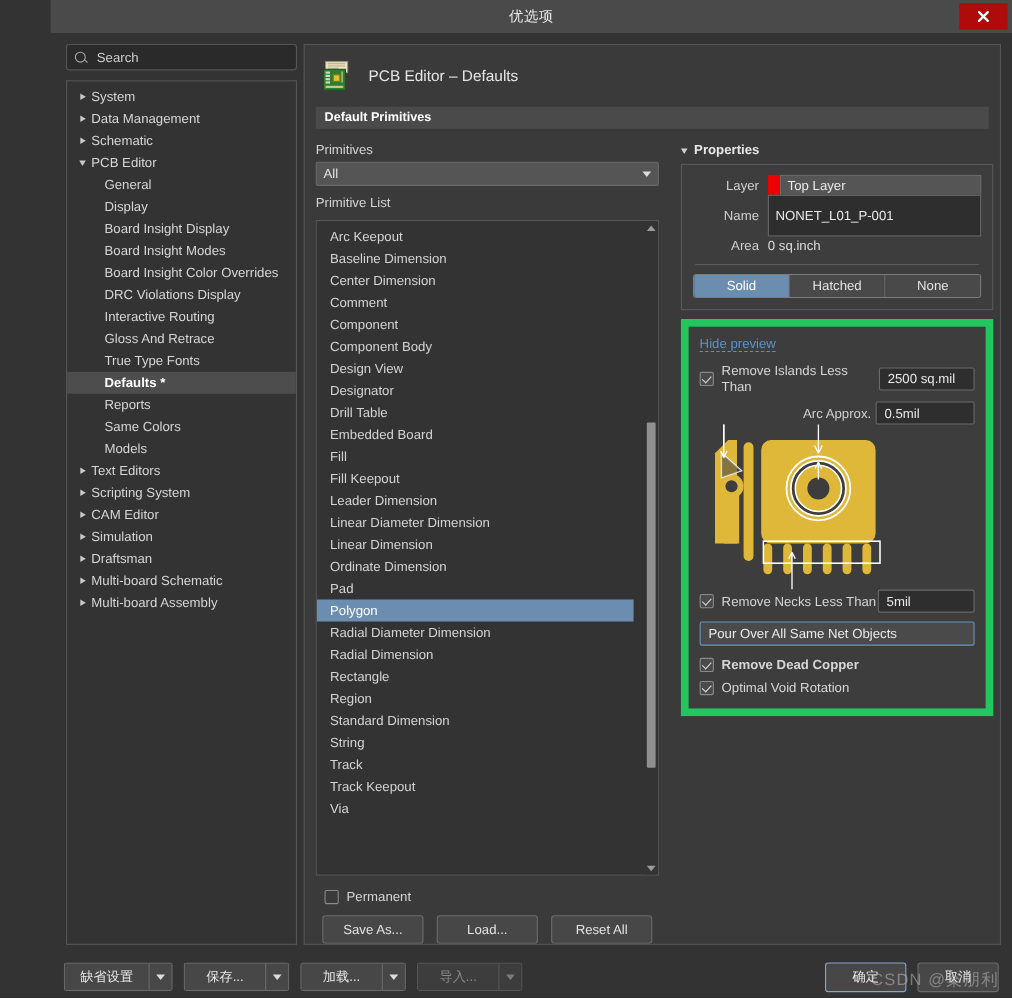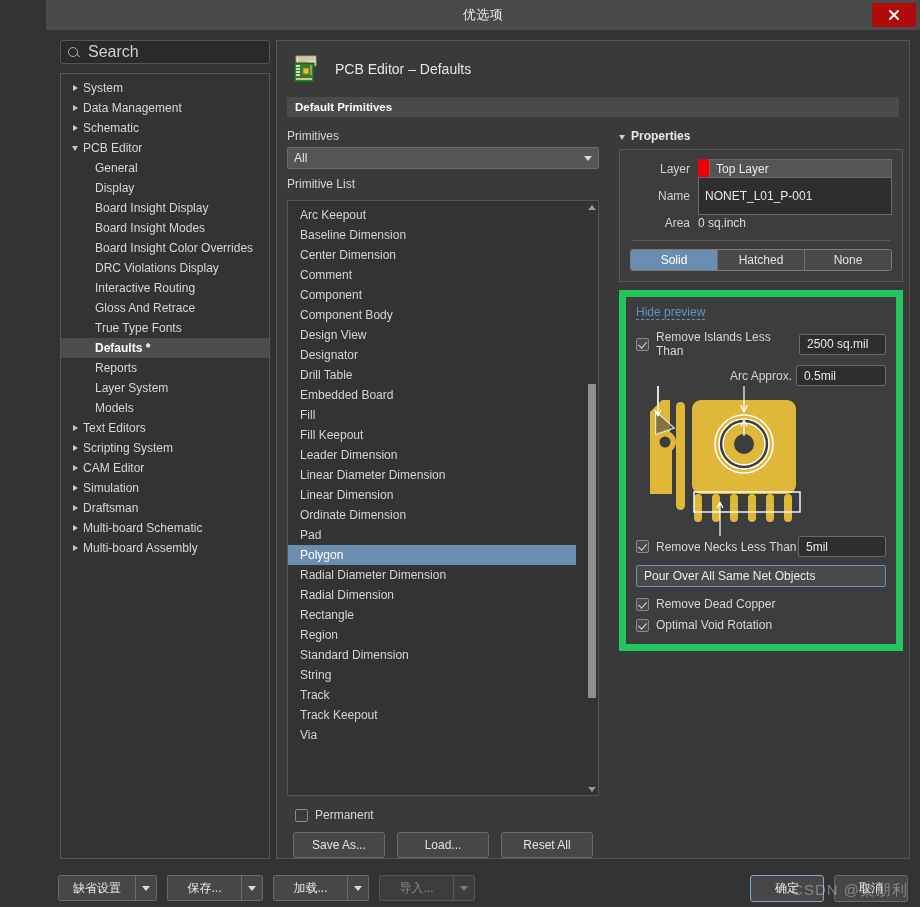--- a/index.html
+++ b/index.html
@@ -78,21 +78,21 @@
     left: 1px; top: 1px; width: 8px; height: 8px;
     border: 1.4px solid #c8c8c8; border-radius: 50%;
   }
   .search-box .sicon::after {
     content: ""; position: absolute;
     left: 8.5px; top: 9px; width: 4px; height: 1.4px;
     background: #c8c8c8; transform: rotate(45deg);
   }
   .search-box input {
     background: transparent; border: 0; outline: 0;
-    color: #c4b5fd; font-size: 16px;
+    color: #c4b5fd; font-size: 12px;
     font-family: inherit;
     width: 100%;
   }
   .search-box input::placeholder { color: #cfcfcf; }
 
   .tree {
     flex: 1 1 auto;
     background: #333333;
     border: 1px solid #555555;
     overflow: hidden;
@@ -511,21 +511,21 @@
           <div class="tree-item child">
             <span>True Type Fonts</span>
           </div>
           <div class="tree-item child selected">
             <span>Defaults *</span>
           </div>
           <div class="tree-item child">
             <span>Reports</span>
           </div>
           <div class="tree-item child">
-            <span>Layer System</span>
+            <span>Same Colors</span>
           </div>
           <div class="tree-item child">
             <span>Models</span>
           </div>
           <div class="tree-item">
             <span class="tw">
               <span class="arrow-right"></span>
             </span>
             <span>Text Editors</span>
           </div>
@@ -808,21 +808,21 @@
                 <span>Remove Necks Less Than</span>
               </span>
               <span class="small-input" style="width:88px;">5mil</span>
             </div>
 
             <div class="pour-combo">
               <span>Pour Over All Same Net Objects</span>
               <span class="caret" style="margin-left:auto;"></span>
             </div>
 
-            <div class="opt-row" style="margin-top:10px;">
+            <div class="opt-row" style="margin-top:10px;font-weight:bold;">
               <span class="chk checked"></span>
               <span>Remove Dead Copper</span>
             </div>
             <div class="opt-row" style="margin-bottom:2px;">
               <span class="chk checked"></span>
               <span>Optimal Void Rotation</span>
             </div>
           </div>
         </div>
 

